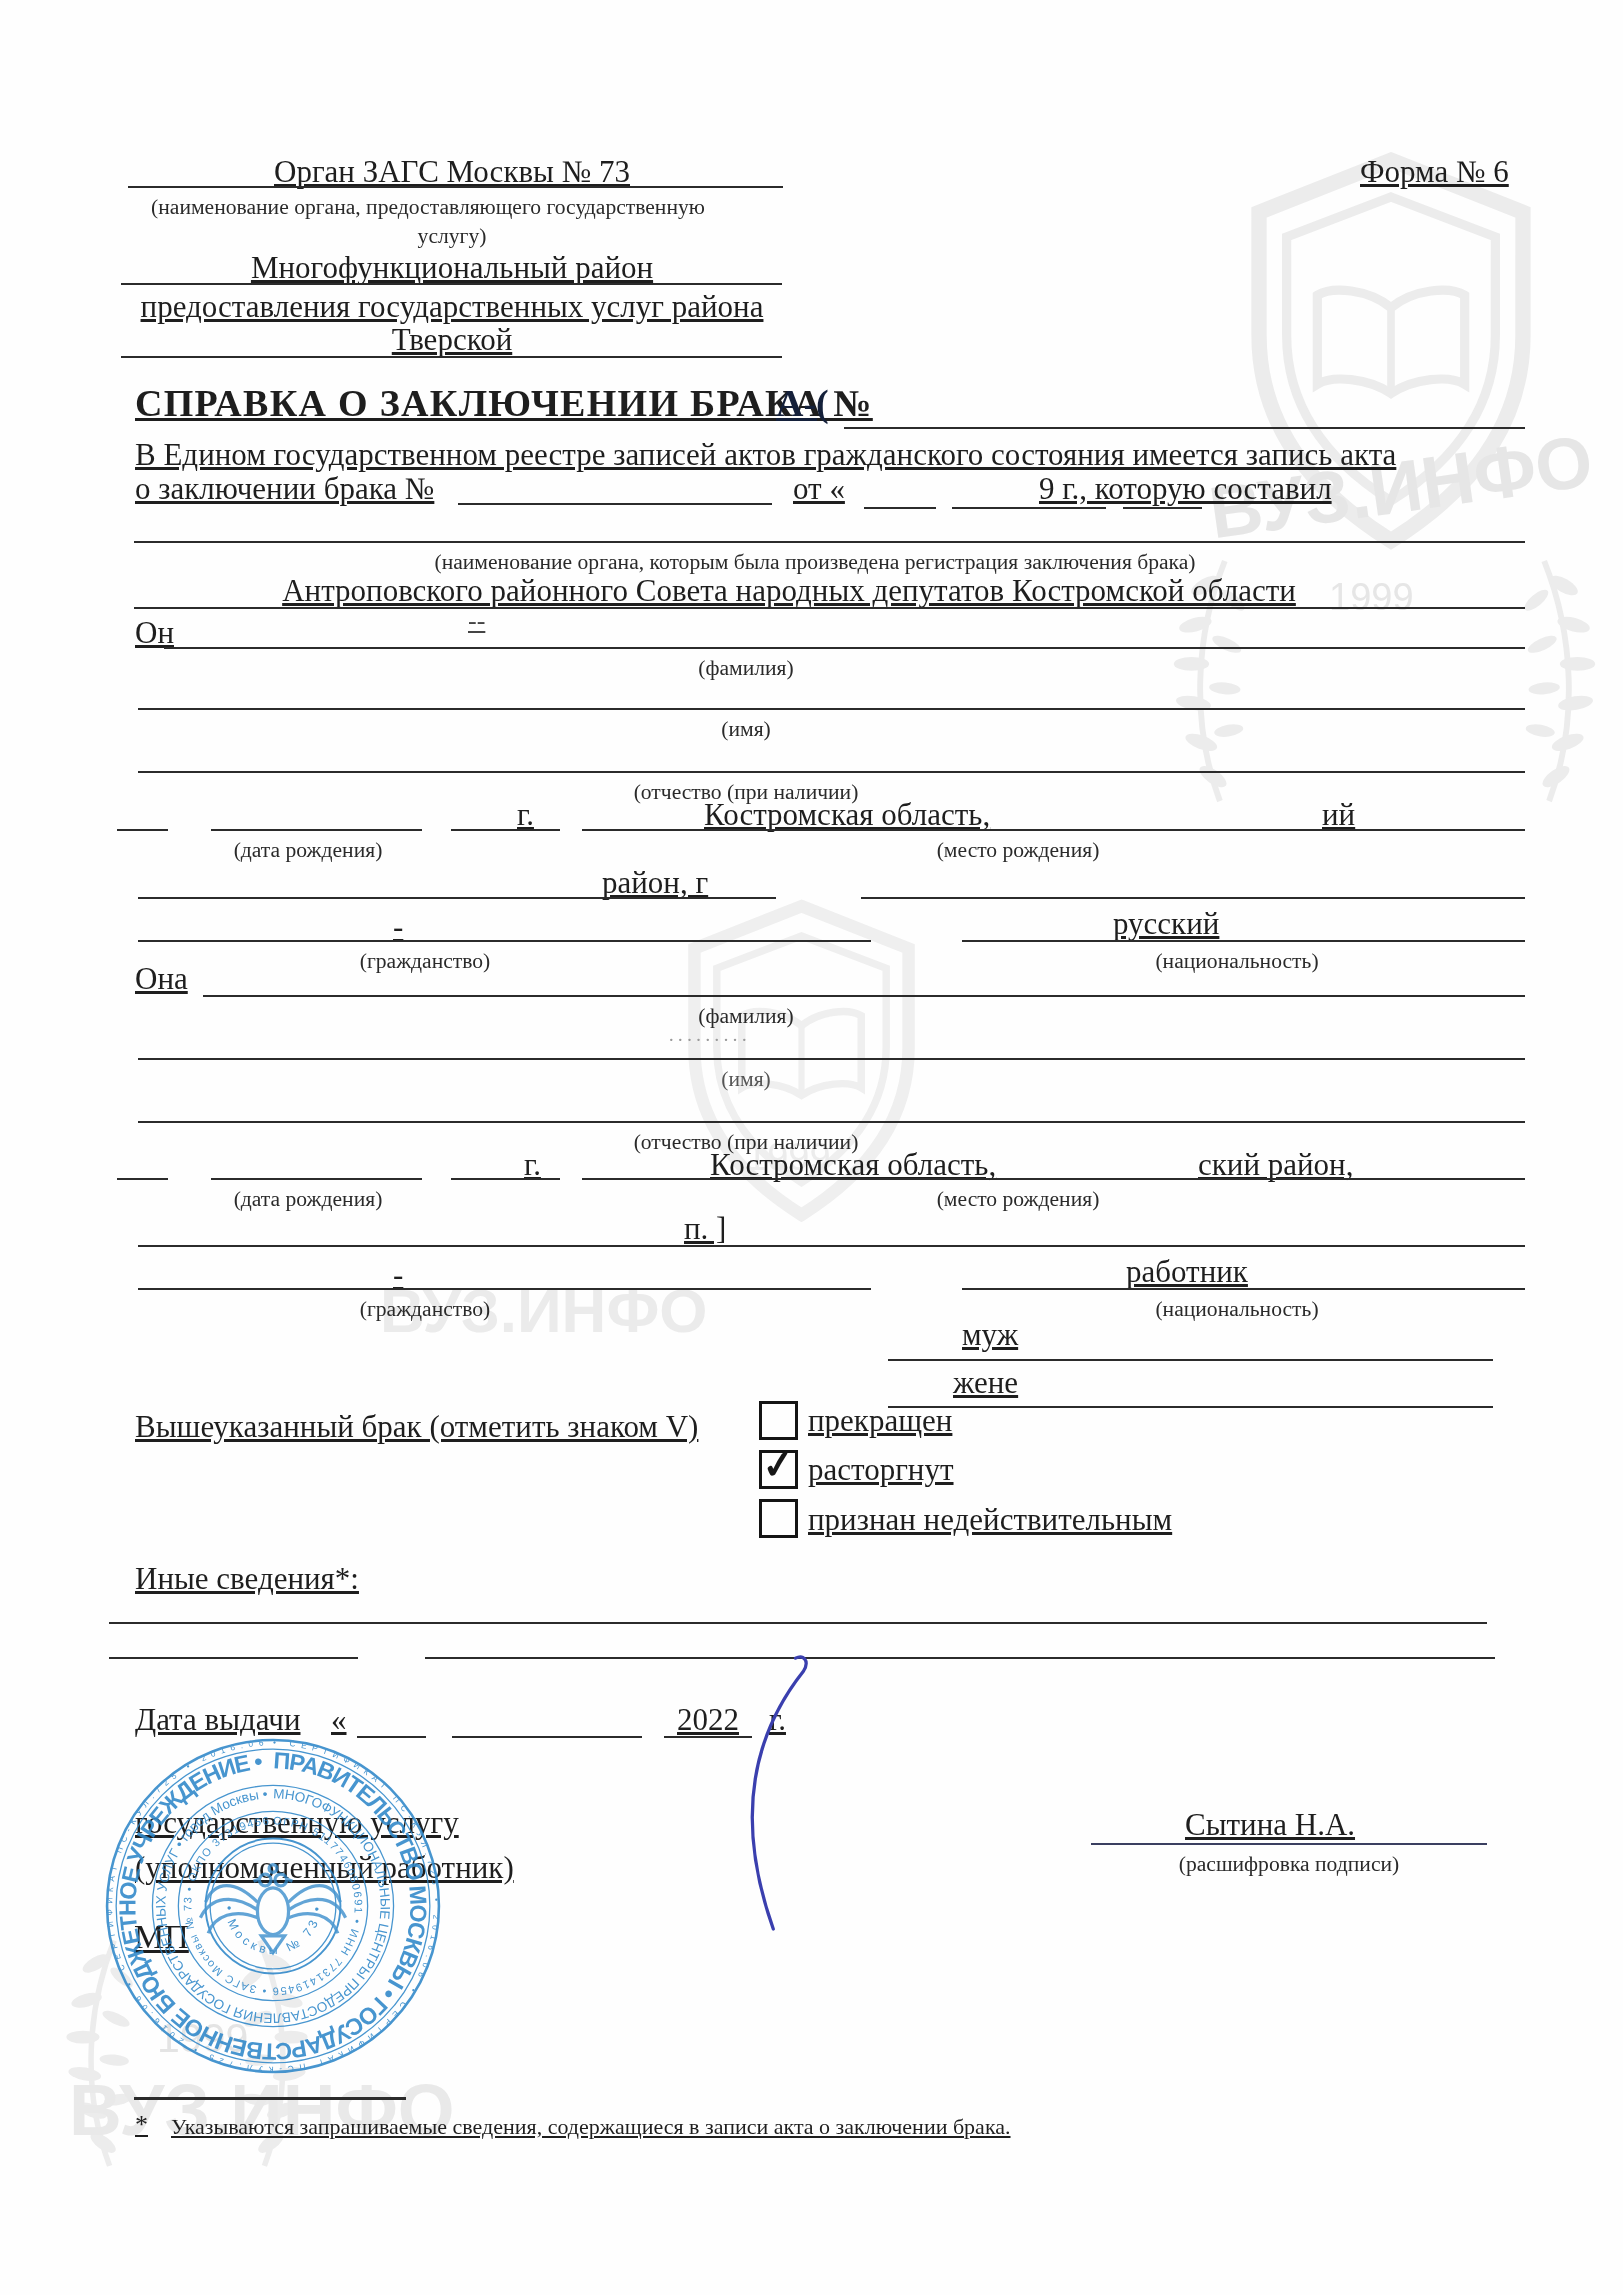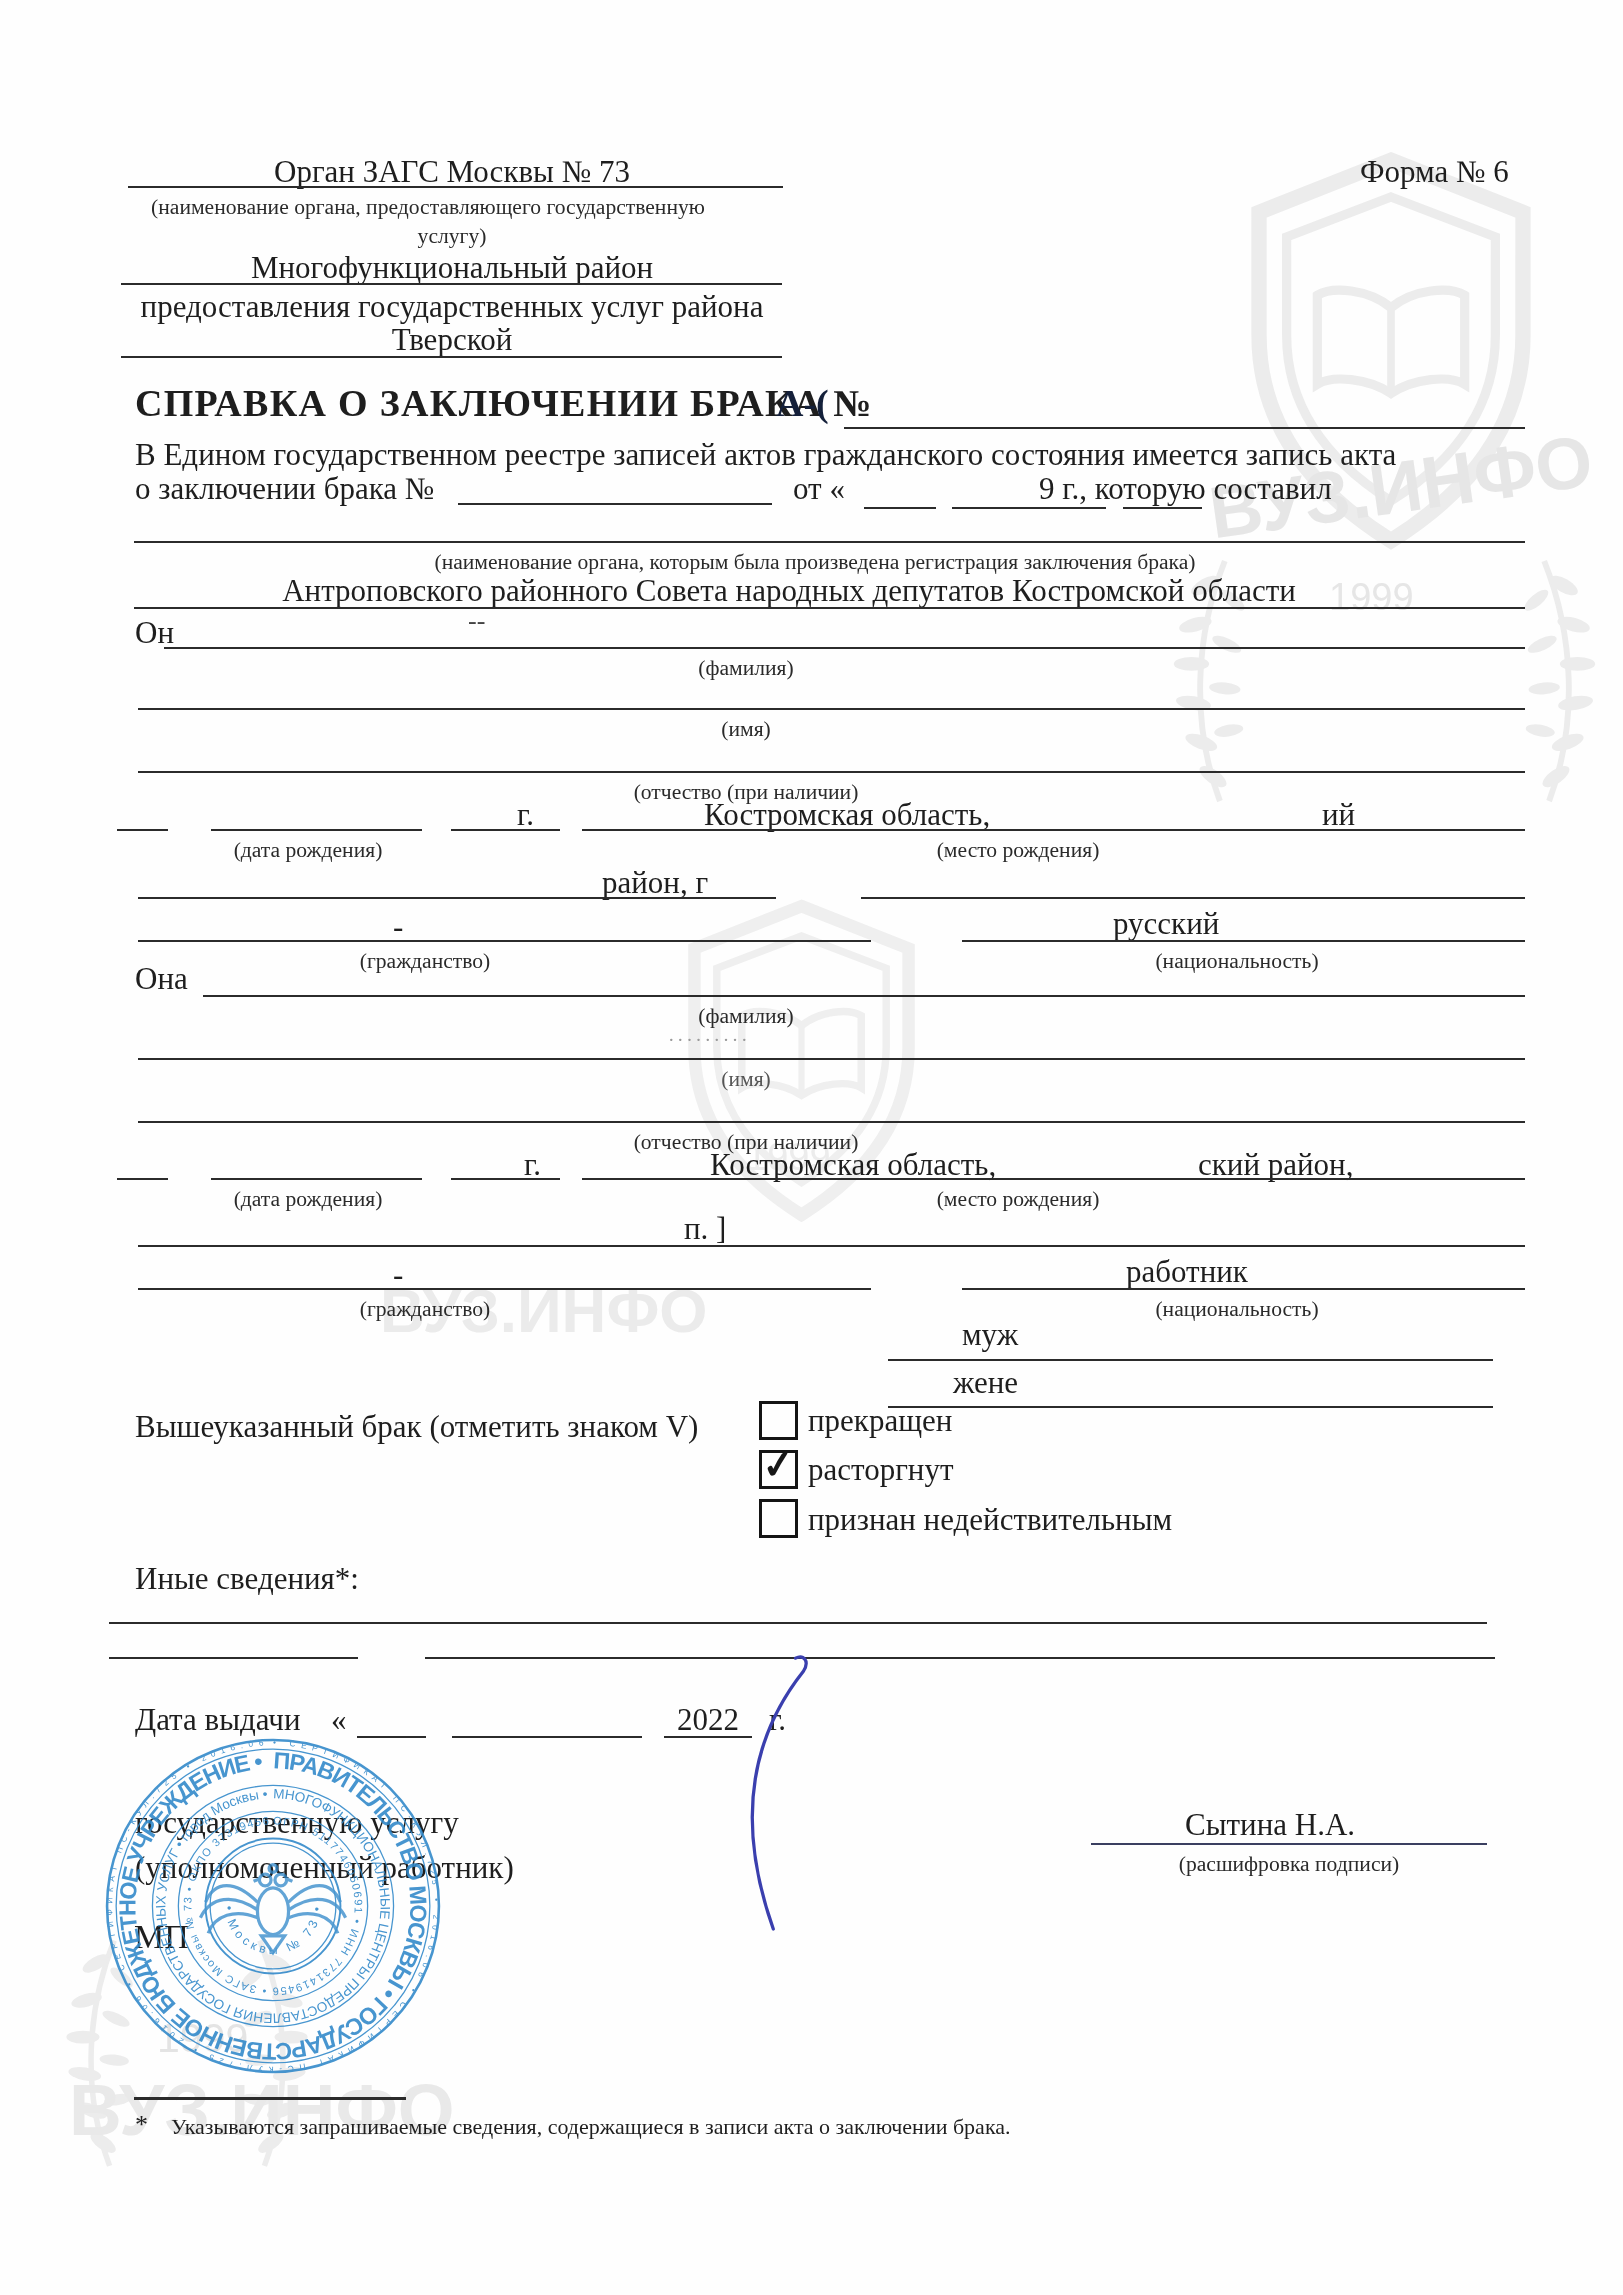--- a/index.html
+++ b/index.html
@@ -1,18 +1,18 @@
 <!DOCTYPE html>
 <html style="font-size:10.5px"><head>
 <meta charset="utf-8">
 <style>
   html,body{margin:0;padding:0;background:#888;}
   .page{position:relative;width:1623px;height:2295px;background:#fefefe;overflow:hidden;
         font-family:"Liberation Serif",serif;color:#1e1e1e;}
-  .t{position:absolute;font-size:31px;white-space:nowrap;color:#1e1e1e;}
+  .t{position:absolute;font-size:31px;white-space:nowrap;color:#1e1e1e;text-decoration:underline;}
   .ctr{transform:translateX(-50%);}
   .c{position:absolute;font-size:21.6px;white-space:nowrap;color:#2a2a2a;transform:translateX(-50%);}
   .b{font-weight:bold;}
   .ln{position:absolute;height:0;border-bottom:2.6px solid #2b2b2b;}
   .thin{border-bottom-width:2px;}
   .wm{position:absolute;color:#e9e9e9;font-family:"Liberation Sans",sans-serif;
       font-weight:bold;white-space:nowrap;z-index:1;}
   .wmshape{position:absolute;color:#ececec;z-index:1;}
   .content{position:absolute;inset:0;z-index:2;}
   .over{position:absolute;z-index:3;}

